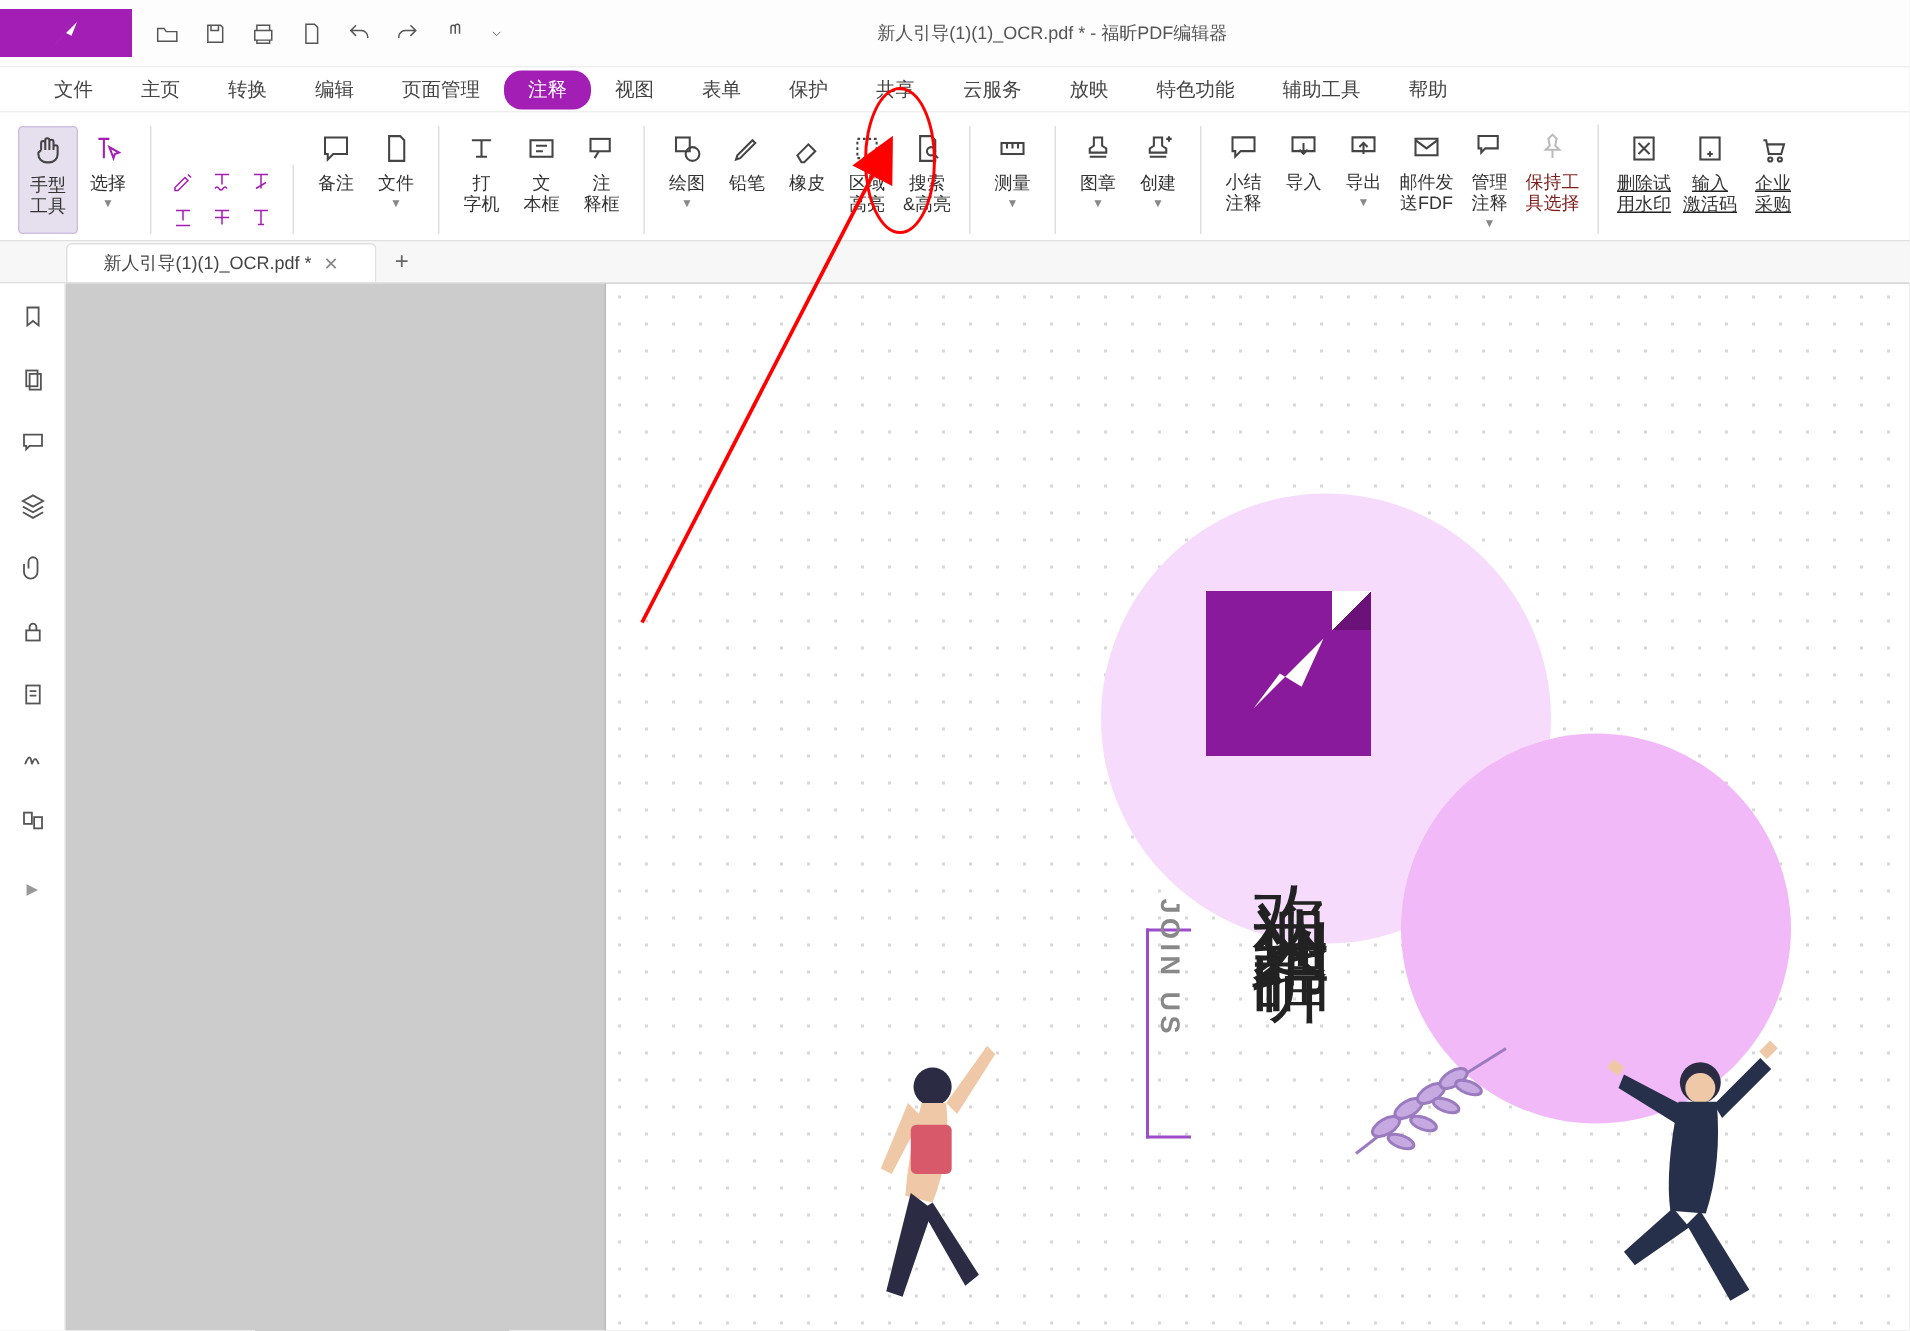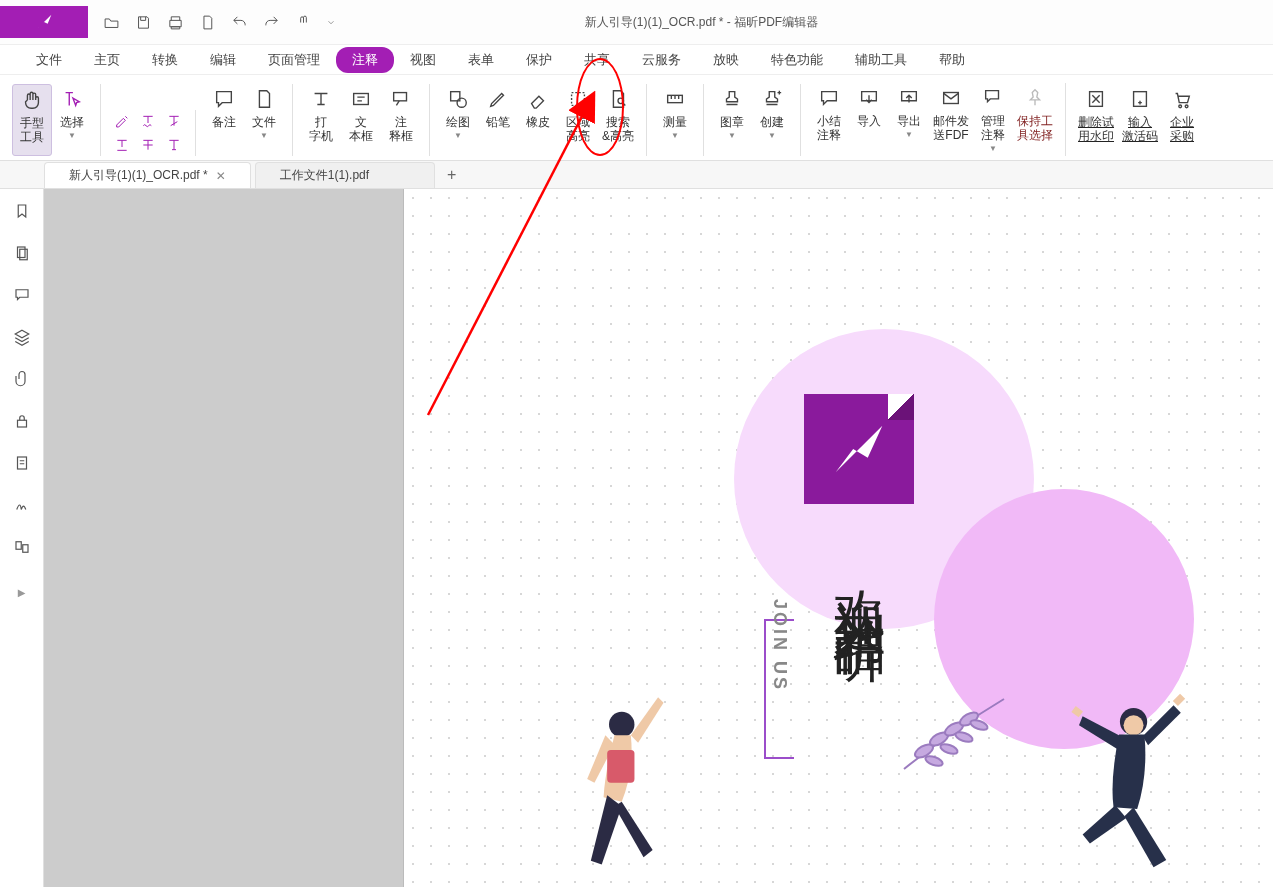--- a/index.html
+++ b/index.html
@@ -516,23 +516,20 @@
     </div>
   </div>
 
 </div>
 
 <div class="tabstrip">
   <div class="doctab">
     <span>新人引导(1)(1)_OCR.pdf *</span>
     <span class="close">✕</span>
   </div>
-  <div class="doctab inactive">
-    <span>工作文件1(1).pdf</span>
-  </div>
   <span class="addtab">+</span>
 </div>
 
 <div class="workarea">
   <div class="sidepanel">
     <span class="sbtn">
         <svg viewBox="0 0 24 24">
           <path d="M7 4h10v16l-5-4-5 4z"></path>
         </svg>
       </span>

